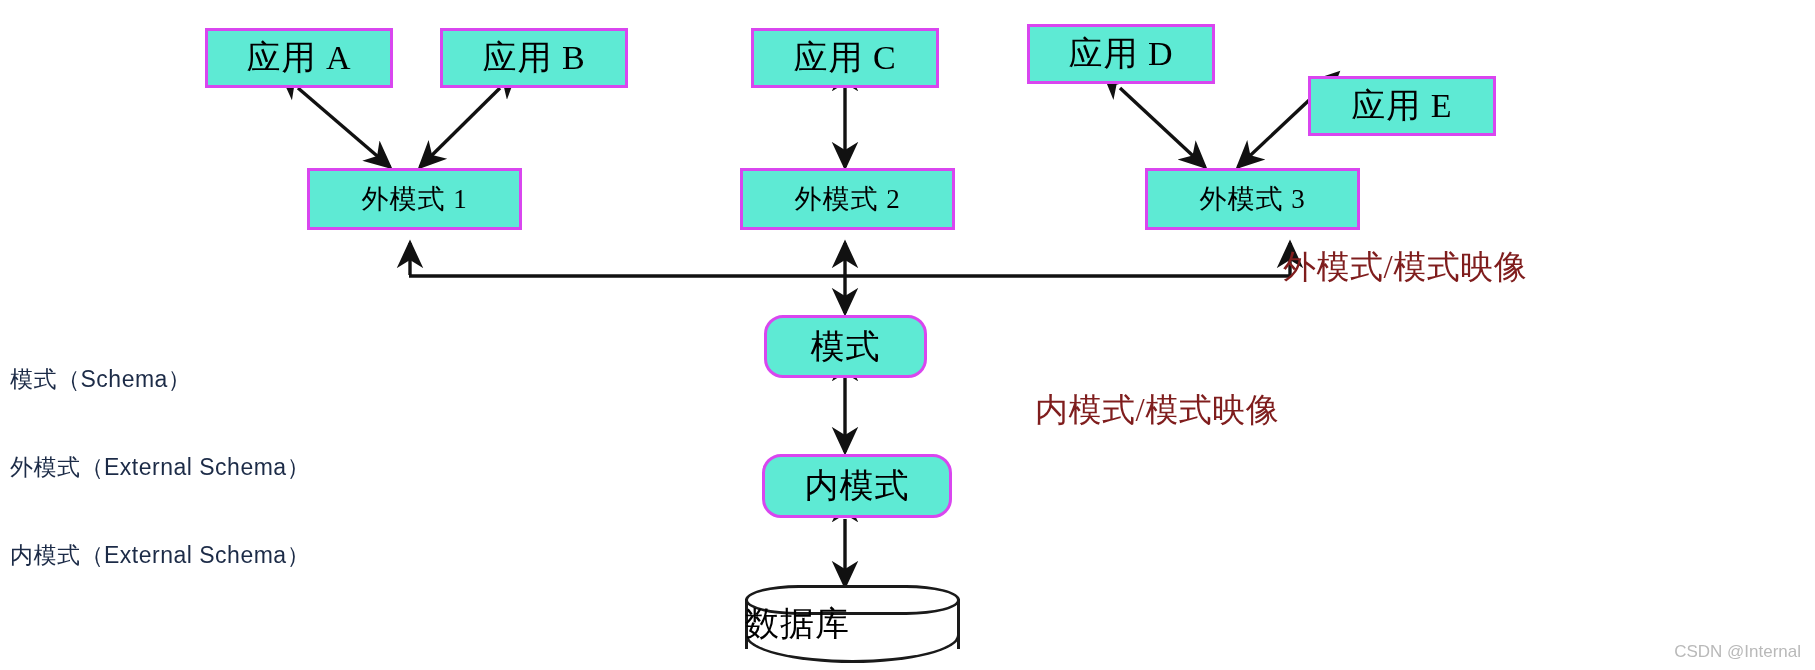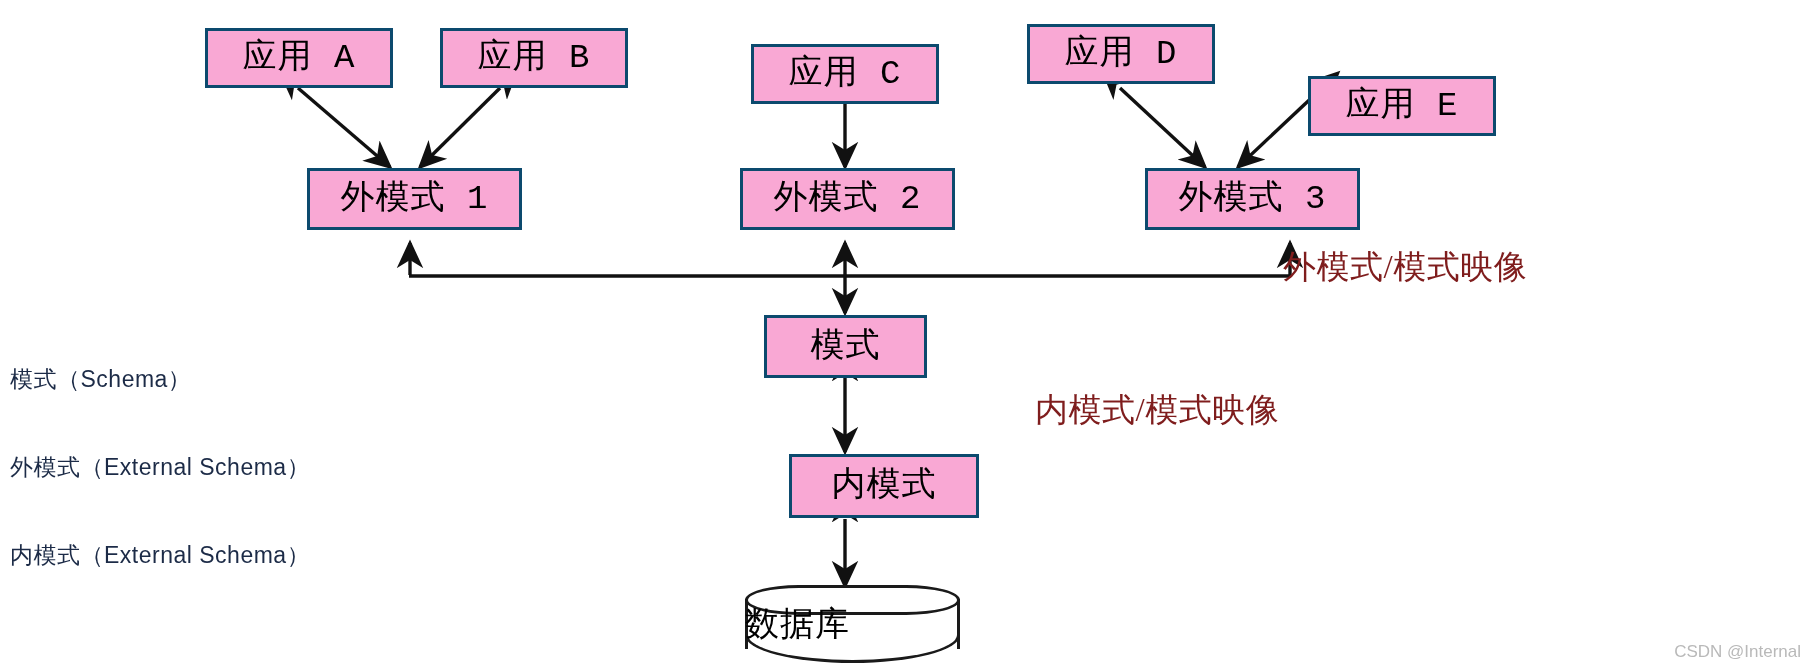--- a/index.html
+++ b/index.html
@@ -15,35 +15,35 @@
     width: 1815px;
     height: 670px;
     background: #ffffff;
     overflow: hidden;
   }
 
   
   .node {
     position: absolute;
     box-sizing: border-box;
-    border: 3px solid #0c4a6e;
-    background: #f9a8d4;
+    border: 3px solid #d946ef;
+    background: #5eead4;
     display: flex;
     align-items: center;
     justify-content: center;
     color: #000000;
-    font-family: Liberation Mono, monospace;
+    font-family: Liberation Serif, serif;
     font-size: 34px;
     line-height: 1;
     letter-spacing: 1px;
     white-space: nowrap;
   }
   .node.app      { font-size: 34px; }
-  .node.ext      { font-size: 34px; align-items: center; }
-  .node.schema   { font-size: 34px; }
+  .node.ext      { font-size: 27px; align-items: center; }
+  .node.schema   { font-size: 34px; border-radius: 19px; }
 
   
   .cylinder {
     position: absolute;
     box-sizing: border-box;
   }
   .cyl-body {
     position: absolute;
     left: 0;
     top: 14px;
@@ -171,21 +171,21 @@
   </svg>
 
   <div class="node app" style="left:205px; top:28px; width:188px; height:60px;">
     <span>应用 A</span>
   </div>
 
   <div class="node app" style="left:440px; top:28px; width:188px; height:60px;">
     <span>应用 B</span>
   </div>
 
-  <div class="node app" style="left:751px; top:28px; width:188px; height:60px;margin-top:16px;">
+  <div class="node app" style="left:751px; top:28px; width:188px; height:60px;">
     <span>应用 C</span>
   </div>
 
   <div class="node app" style="left:1027px; top:24px; width:188px; height:60px;align-items:center;">
     <span>应用 D</span>
   </div>
 
   <div class="node app" style="left:1308px; top:28px; width:188px; height:60px;margin-top:48px;">
     <span>应用 E</span>
   </div>
@@ -199,21 +199,21 @@
   </div>
 
   <div class="node ext" style="left:1145px; top:168px; width:215px; height:62px;">
     <span>外模式 3</span>
   </div>
 
   <div class="node schema" style="left:764px; top:315px; width:163px; height:63px;">
     <span>模式</span>
   </div>
 
-  <div class="node schema" style="left:762px; top:454px; width:190px; height:64px;margin-left:27px;">
+  <div class="node schema" style="left:762px; top:454px; width:190px; height:64px;">
     <span>内模式</span>
   </div>
 
   <div class="cylinder" style="left:745px; top:585px; width:215px; height:78px;">
     <div class="cyl-body"></div>
     <div class="cyl-bottom"></div>
     <div class="cyl-top"></div>
     <div class="cyl-label">
       <span>数据库</span>
     </div>

